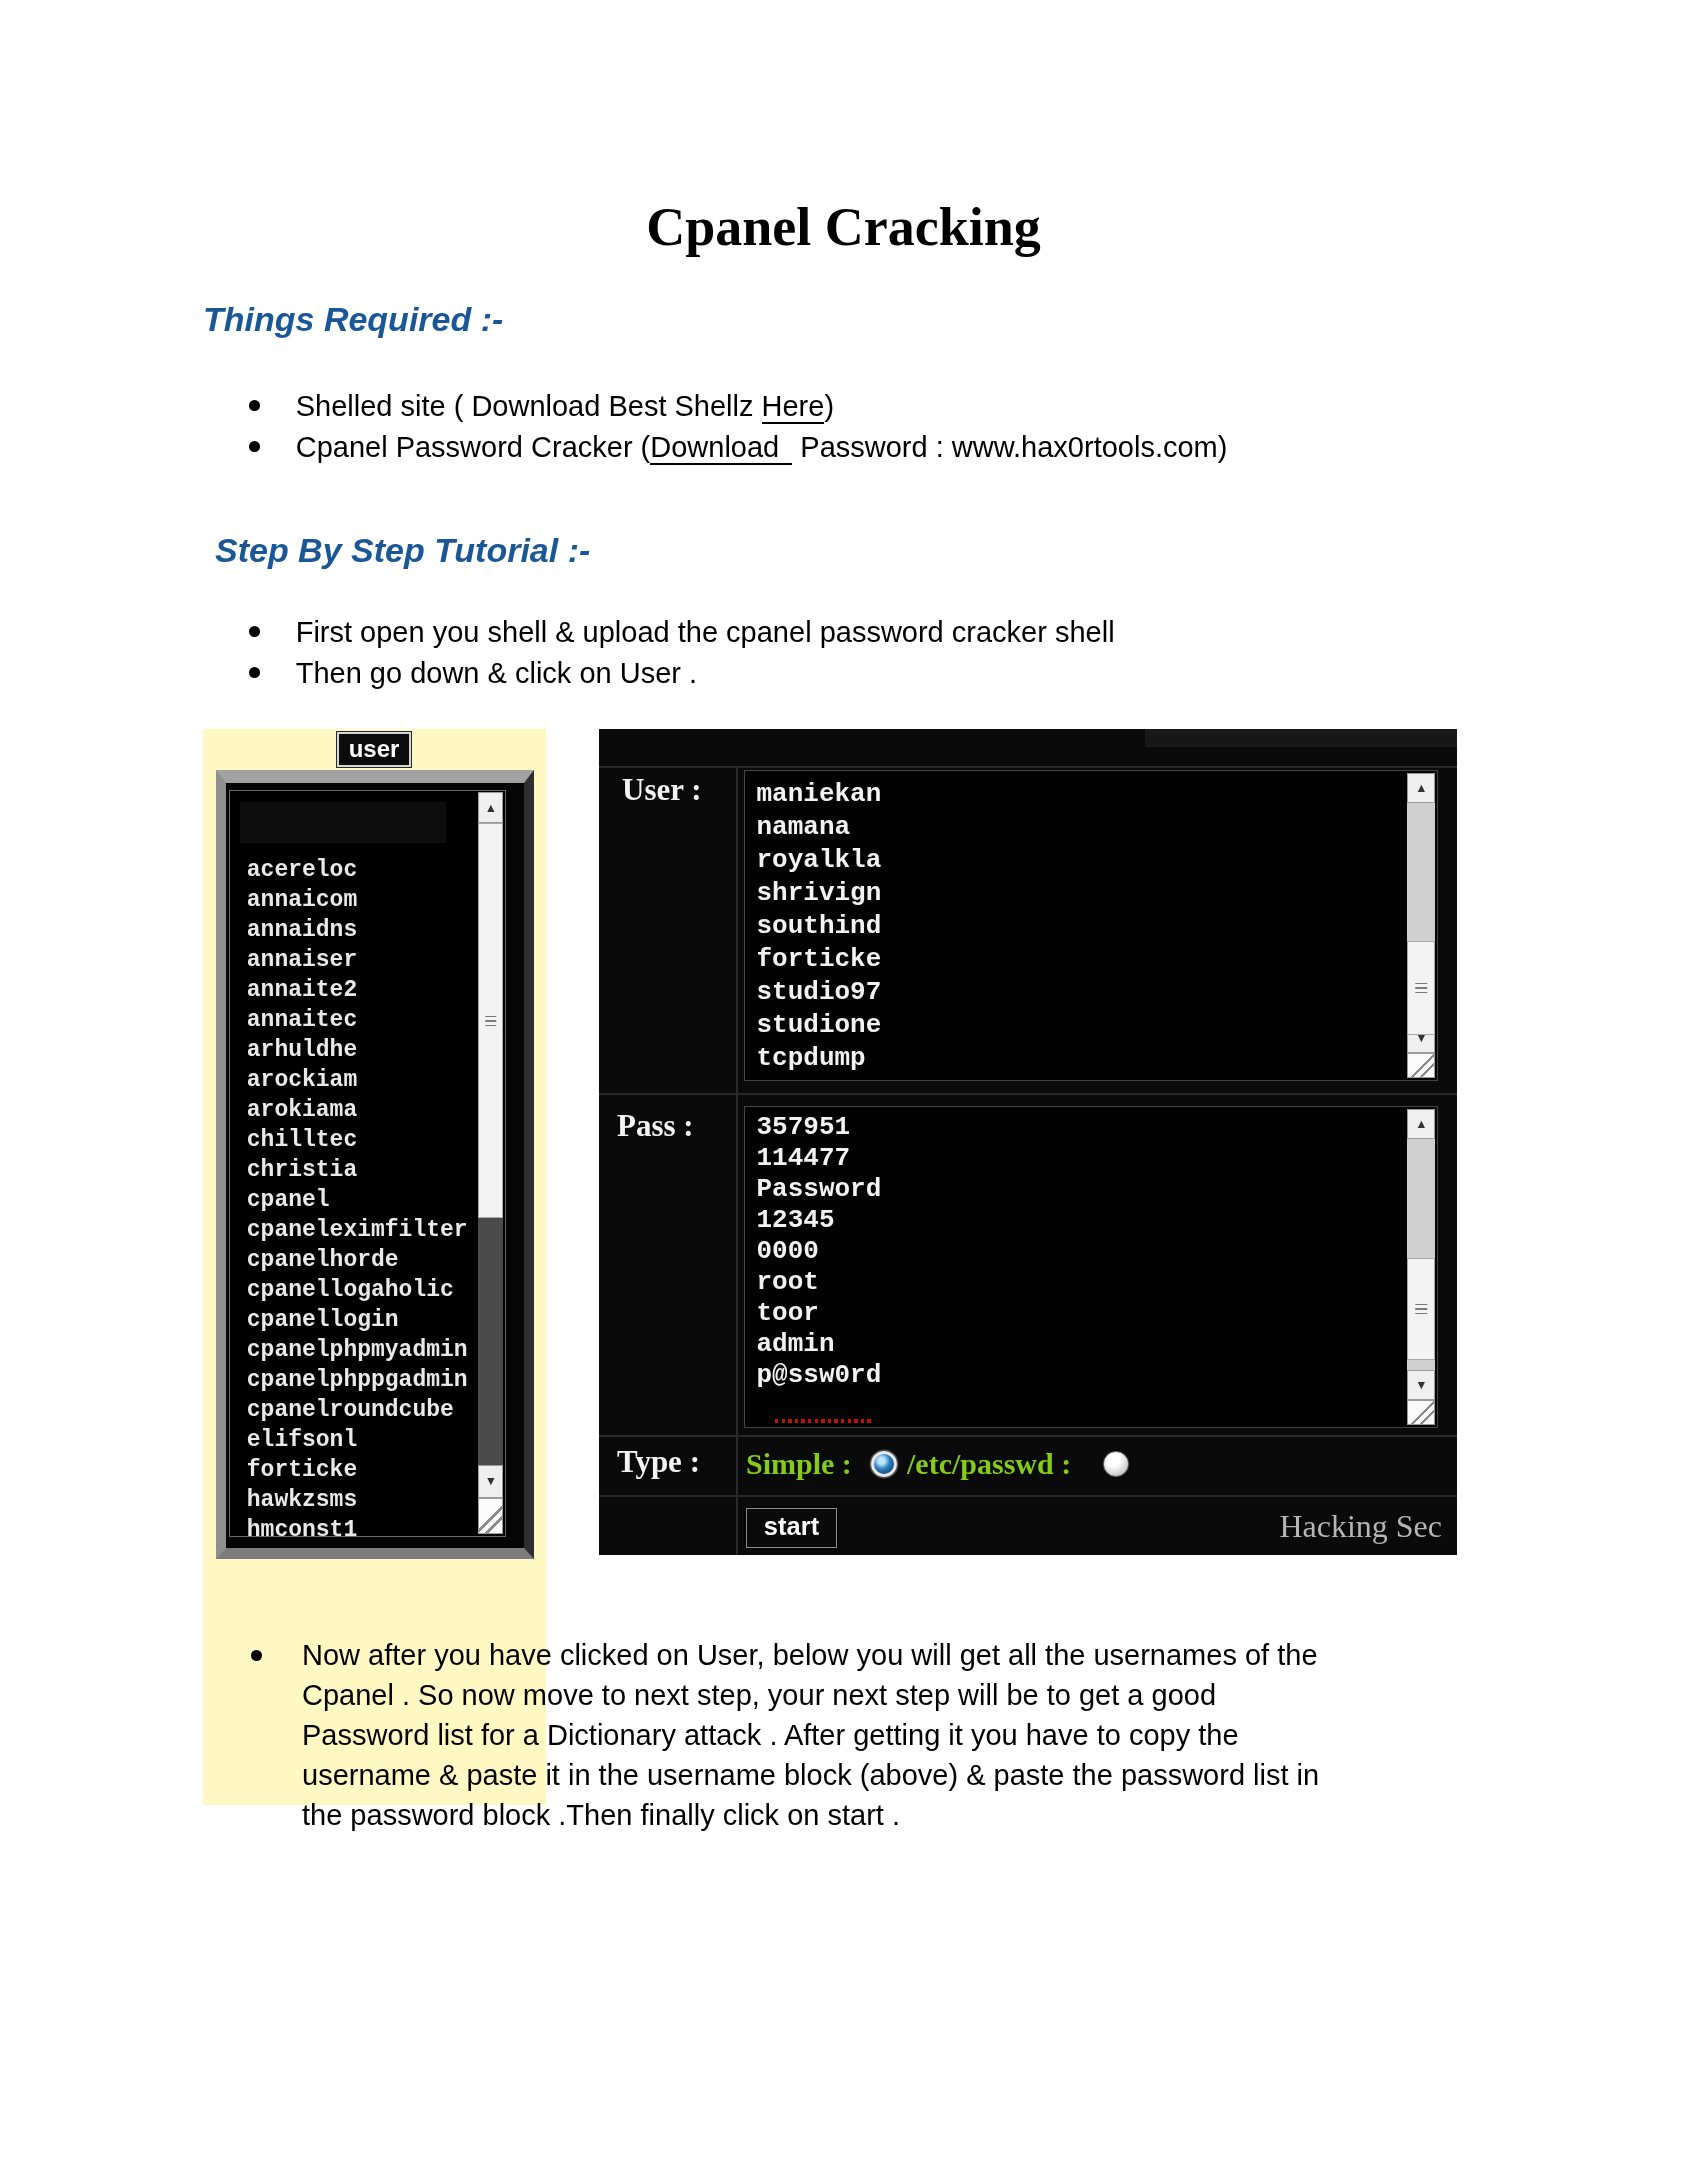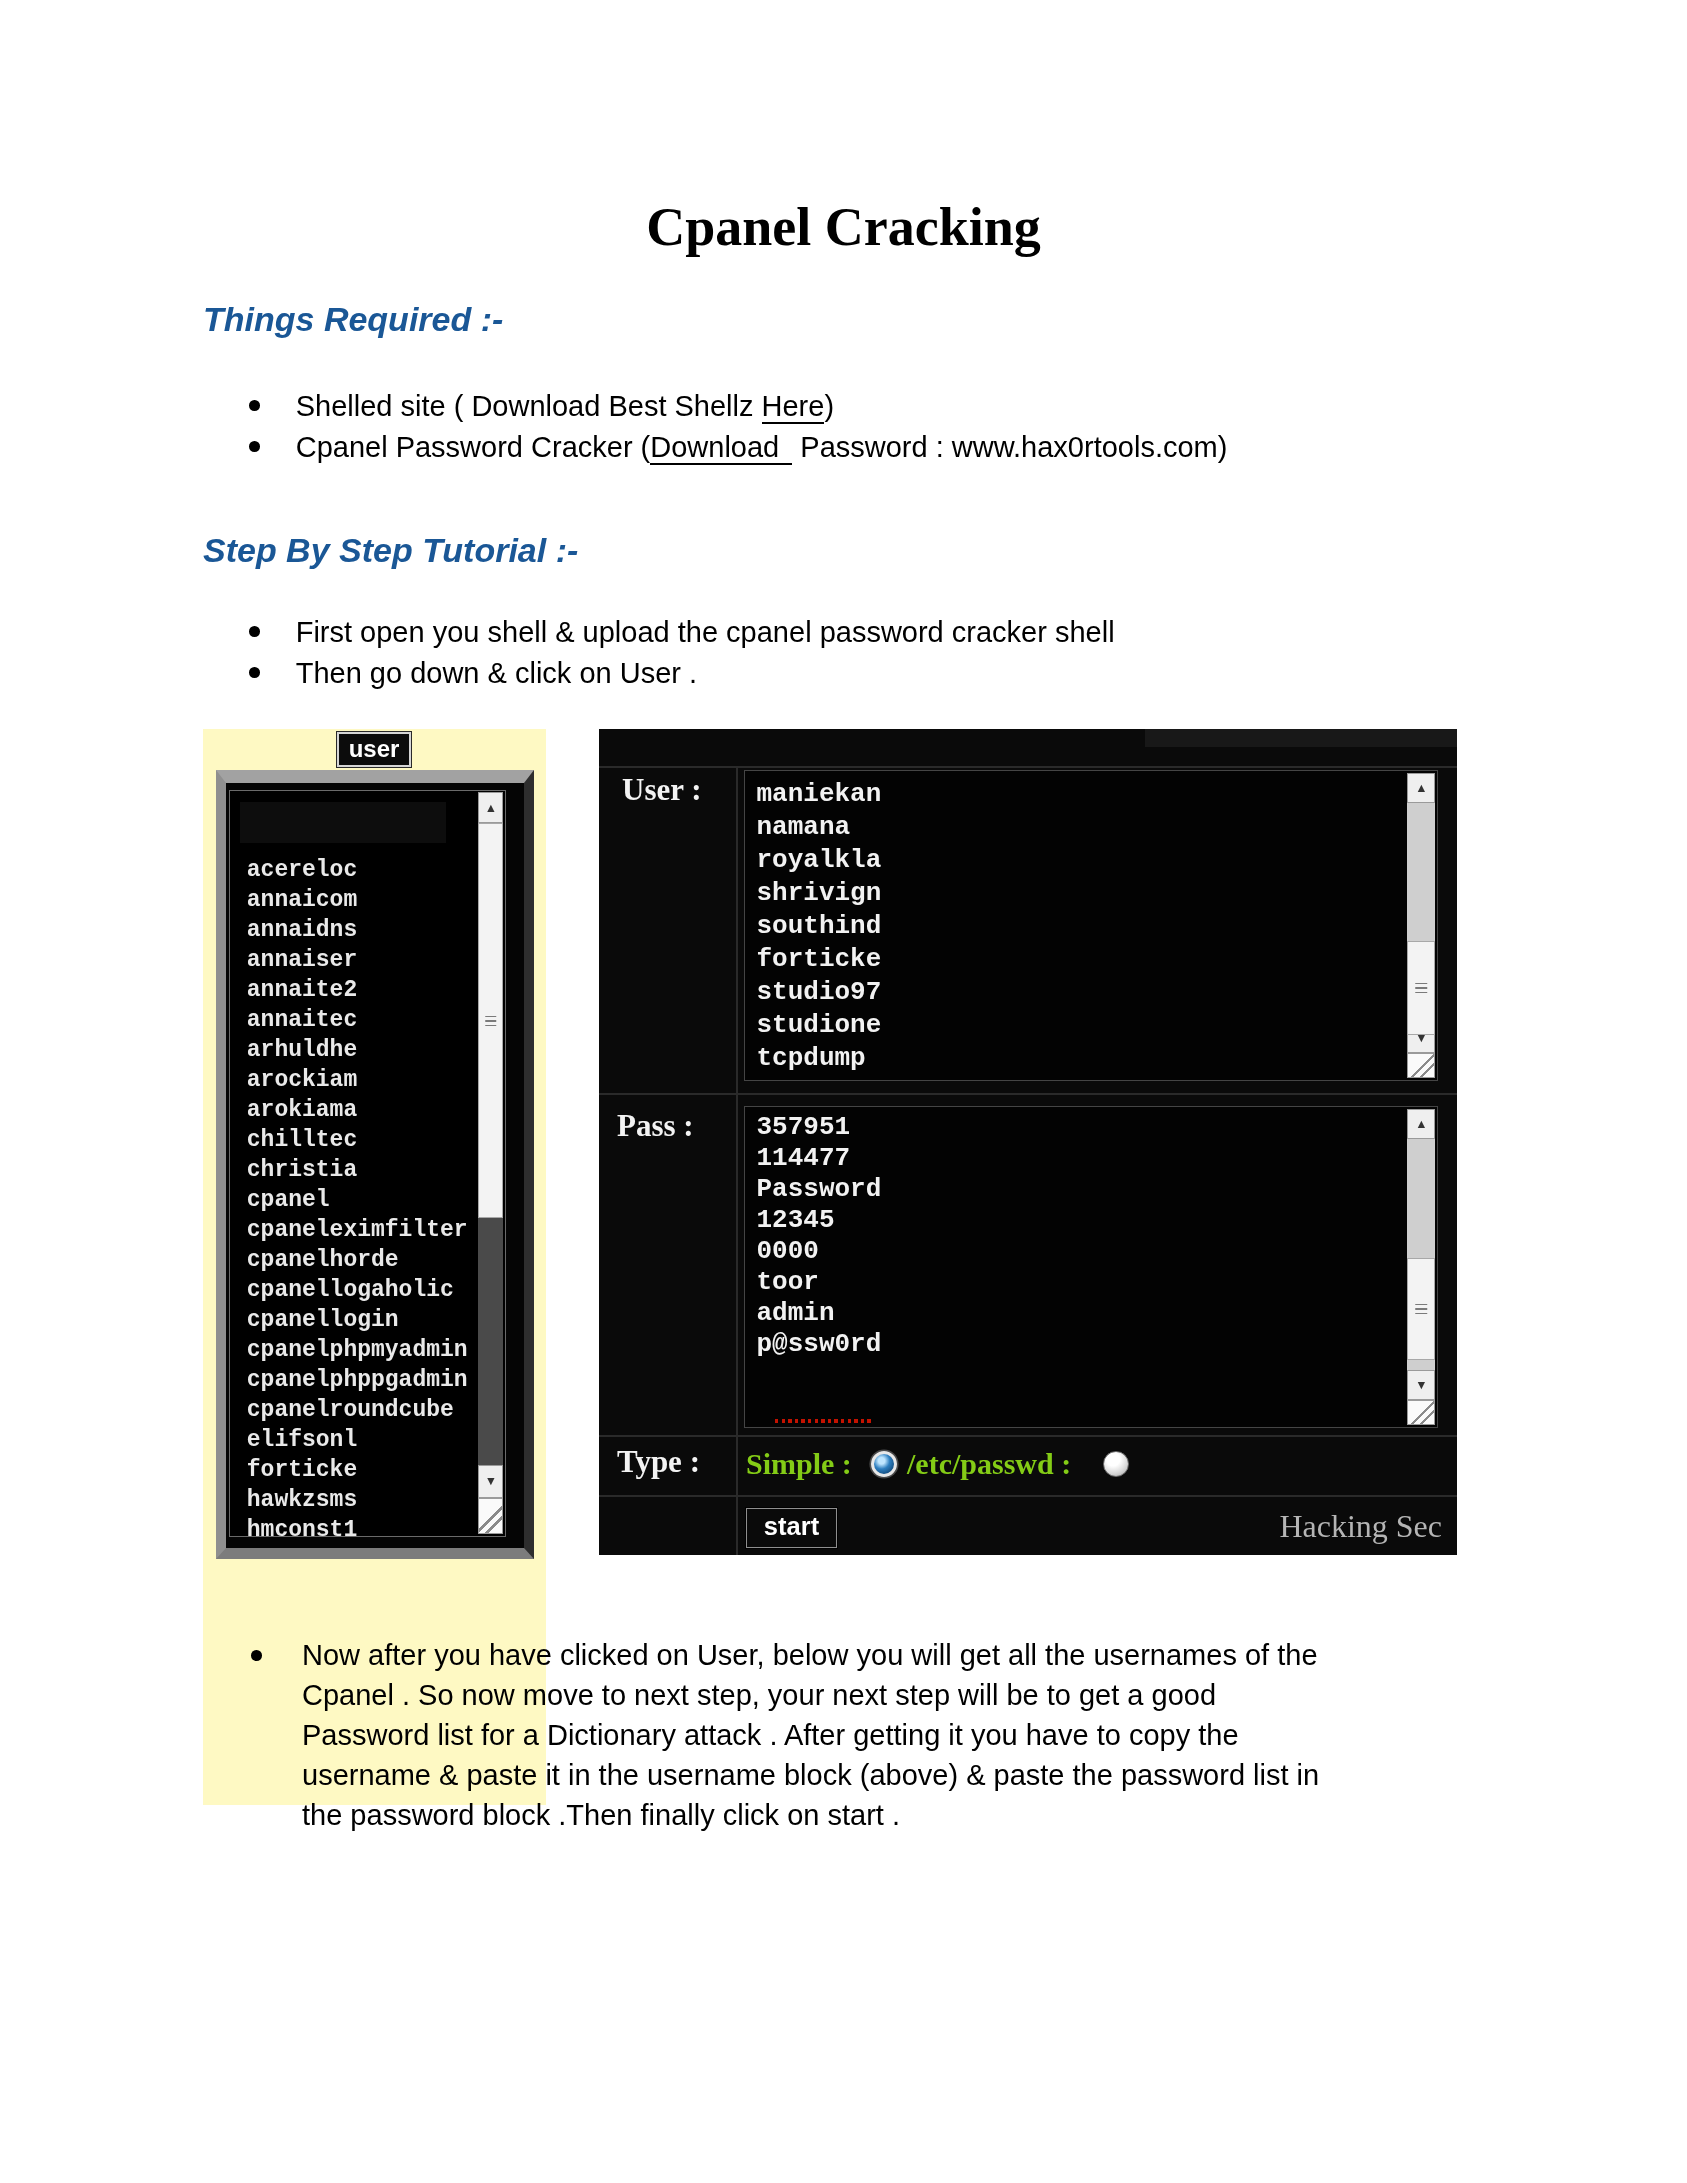--- a/index.html
+++ b/index.html
@@ -13,21 +13,21 @@
   .doc-title {
     position:absolute; top:196px; left:0; width:1687px;
     text-align:center; font-family:"Liberation Serif", serif;
     font-weight:bold; font-size:54px; color:#000;
   }
   .sec-heading {
     position:absolute; left:203px;
     font-weight:bold; font-style:italic; font-size:34px; color:#1a5796;
   }
   .h-things { top:300px; }
-  .h-steps  { top:531px; }
+  .h-steps  { top:531px;margin-left:12px; }
 
   .bullet-list { position:absolute; left:249px; }
   .list-things { top:386px; }
   .list-steps  { top:612px; }
   .bullet-row { display:flex; height:41px; align-items:flex-start; }
   .dot {
     width:10.7px; height:10.7px; border-radius:50%; background:#000;
     margin-top:14px; margin-right:36px; flex:none;
   }
   .b-text { font-size:29px; line-height:41px; white-space:nowrap; }
@@ -281,20 +281,21 @@
   </div>
 
   <div class="row-label lbl-pass">Pass :</div>
   <div class="ta ta-pass">
     <div class="ta-lines">
         <div class="li">357951</div>
         <div class="li">114477</div>
         <div class="li">Password</div>
         <div class="li">12345</div>
         <div class="li">0000</div>
+        <div class="li">root</div>
         <div class="li">toor</div>
         <div class="li">admin</div>
         <div class="li">p@ssw0rd</div>
       </div>
     <div class="squiggle"></div>
     <div class="sb-ta">
       <div class="sb-btn">▲</div>
       <div class="sb-track">
         <div class="sb-thumb thumb-pass">
           <span class="grip"></span>

